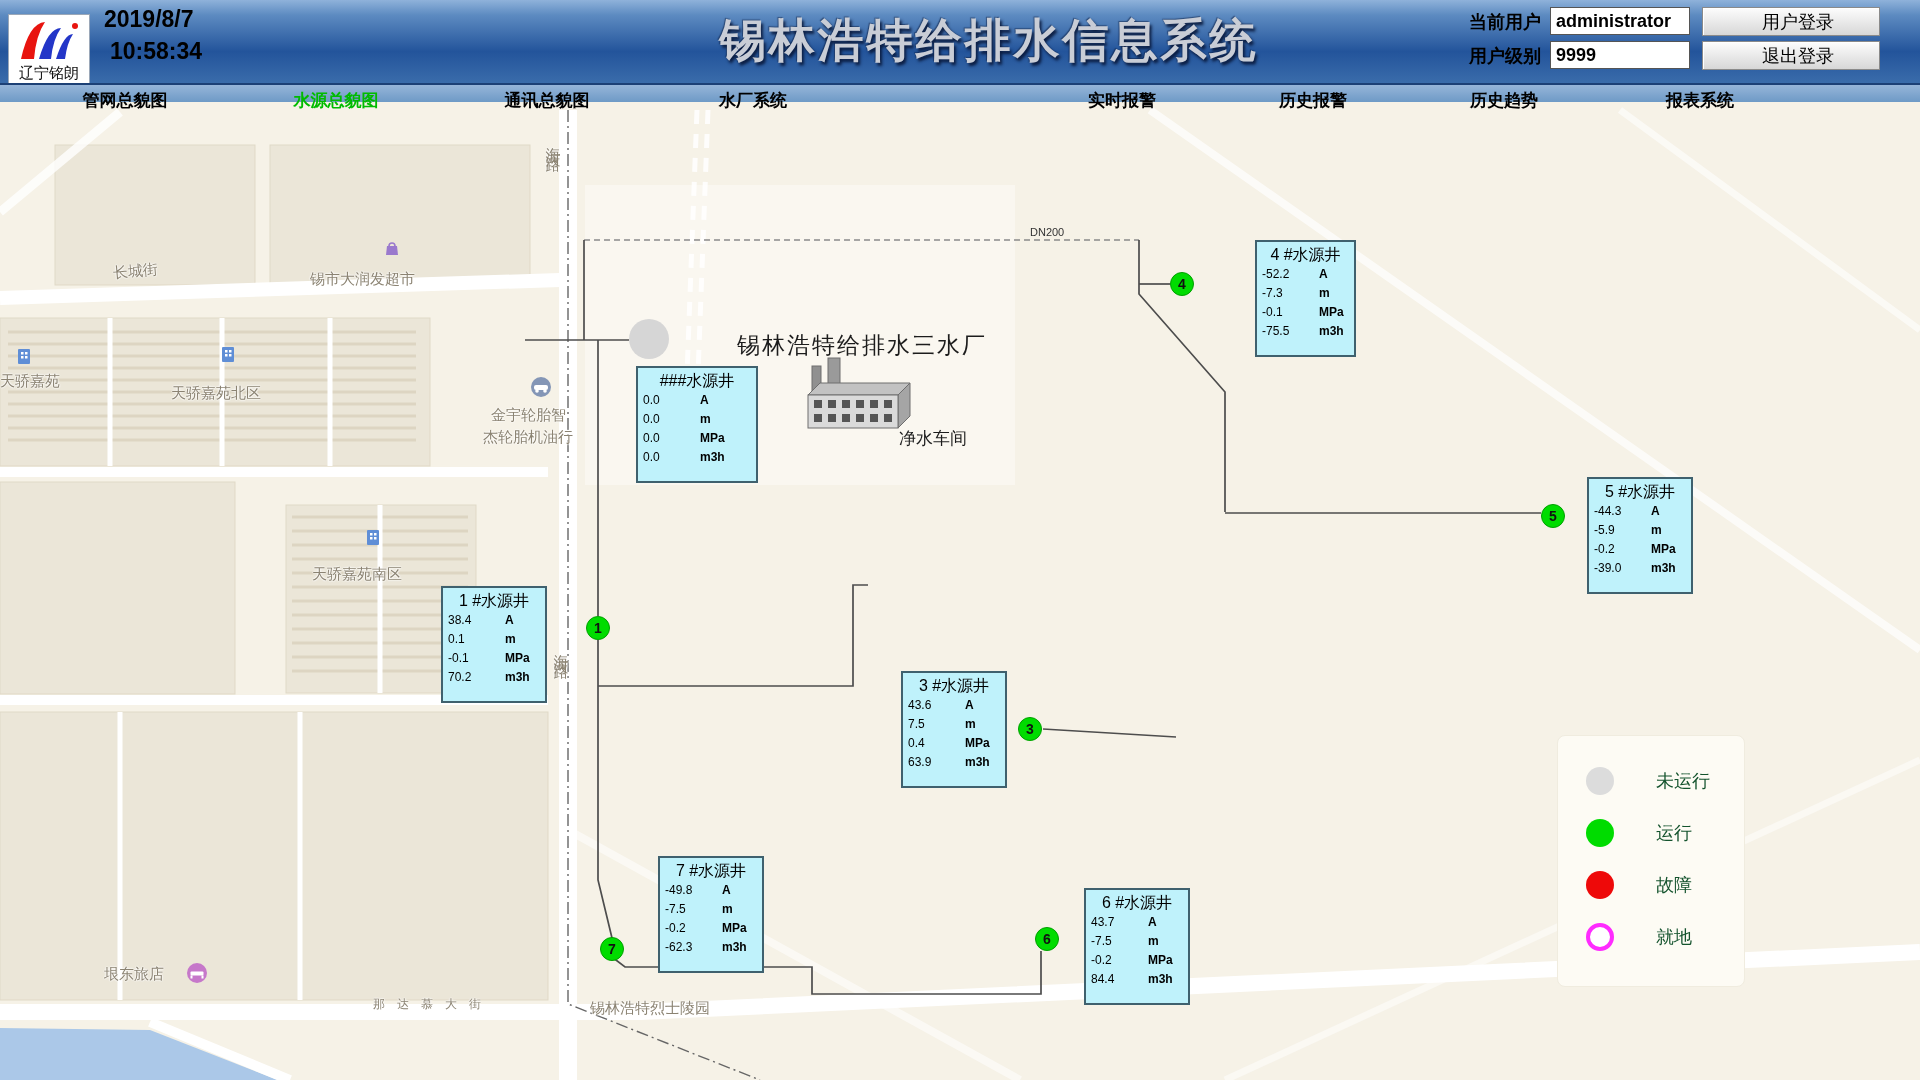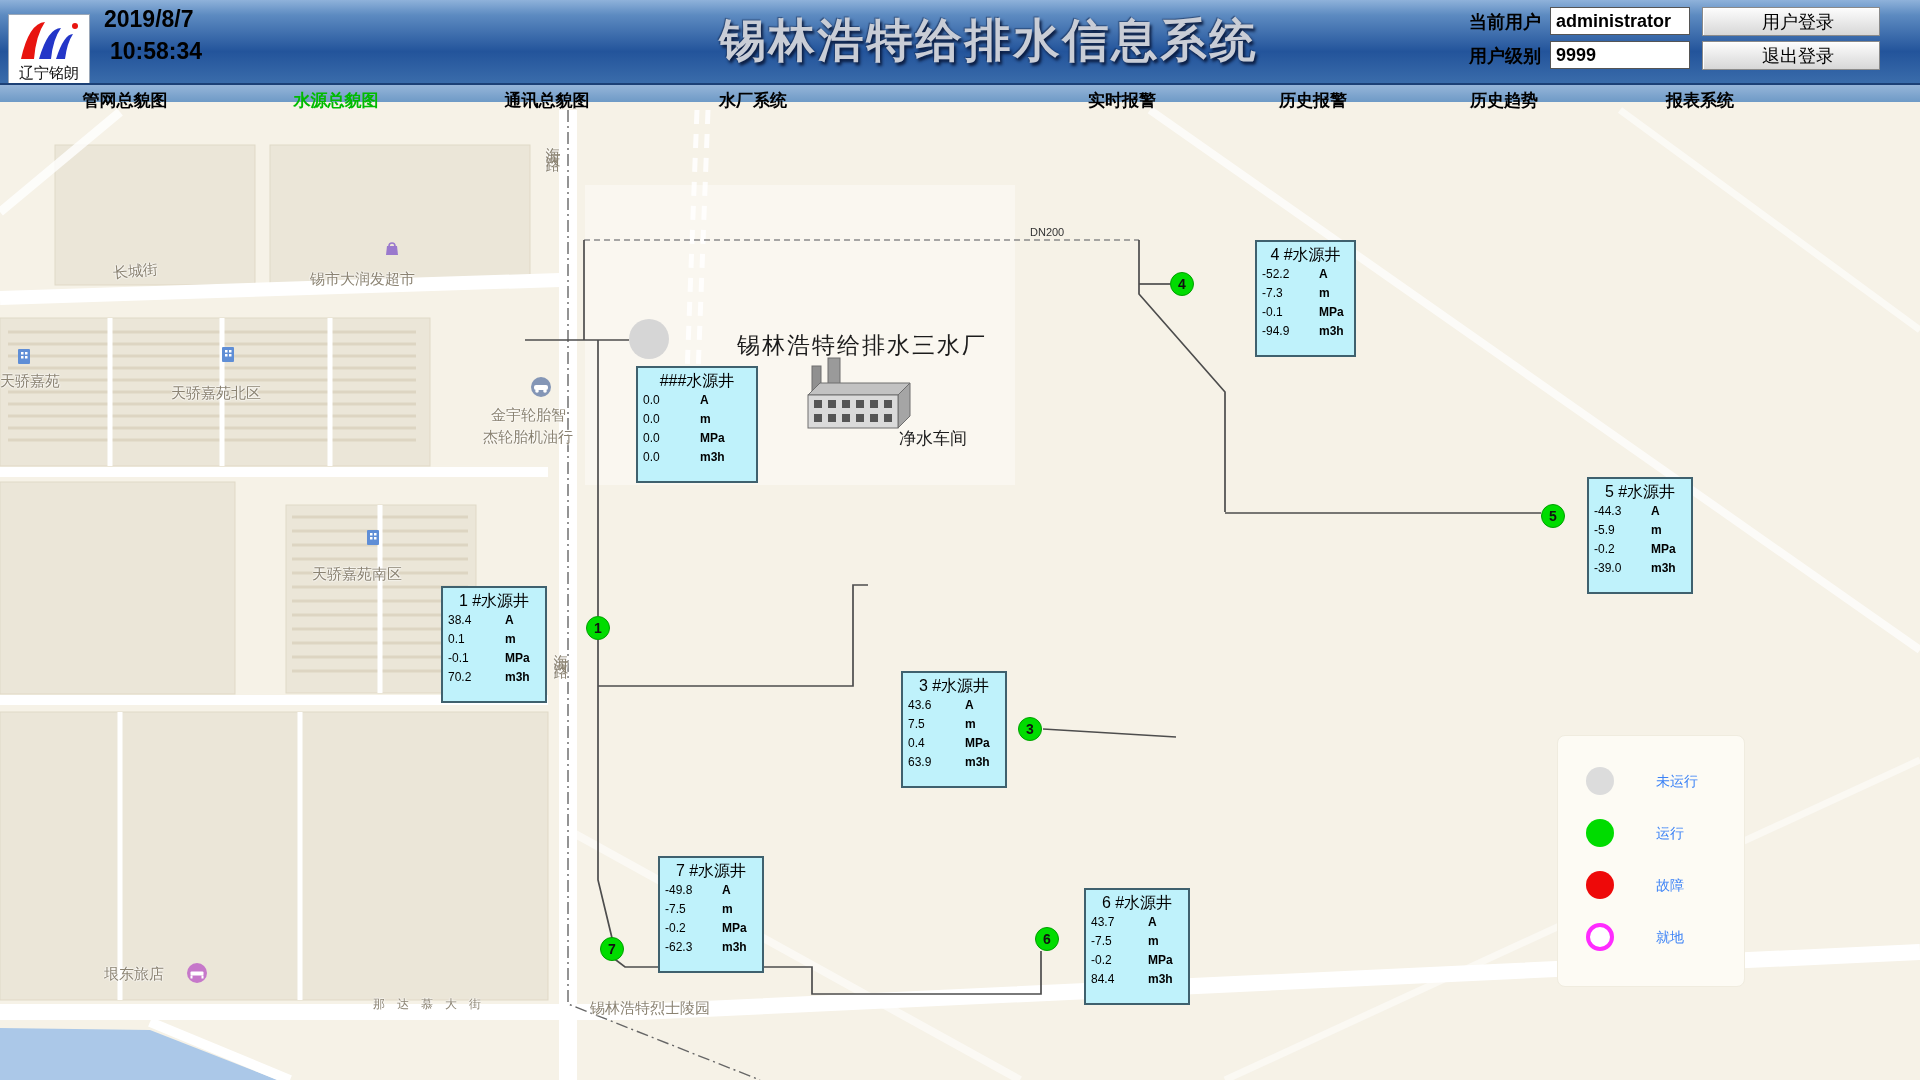--- a/index.html
+++ b/index.html
@@ -56,21 +56,21 @@
   .wb-title{text-align:center;font-size:16px;height:21px;line-height:21px;white-space:nowrap;}
   .wb-row{display:flex;height:19px;line-height:19px;font-size:12px;padding:0 5px;white-space:nowrap;}
   .wb-val{width:57px;}
   .wb-unit{font-weight:bold;}
 
   
   .legend{position:absolute;left:1557px;top:735px;width:186px;height:250px;z-index:4;
           background:#fdfbf4;border:1px solid #f0ecdf;border-radius:8px;}
   .lg-row{position:absolute;left:0;width:100%;height:28px;}
   .lg-dot{position:absolute;left:28px;top:0;width:28px;height:28px;border-radius:50%;box-sizing:border-box;}
-  .lg-label{position:absolute;left:98px;top:0;font-size:14px;color:#3b82f6;line-height:28px;white-space:nowrap;}
+  .lg-label{position:absolute;left:98px;top:0;font-size:18px;color:#14532d;line-height:28px;white-space:nowrap;}
   .lg-unrun{background:#dcdcdc;}
   .lg-run{background:#00dc00;}
   .lg-fault{background:#ee0909;}
   .lg-local{background:#fff;border:4px solid #ff2bff;}
 </style>
 </head>
 <body>
 
 <div class="screen">
 
@@ -310,21 +310,21 @@
       </div>
     <div class="wb-row">
         <span class="wb-val">-7.3</span>
         <span class="wb-unit">m</span>
       </div>
     <div class="wb-row">
         <span class="wb-val">-0.1</span>
         <span class="wb-unit">MPa</span>
       </div>
     <div class="wb-row">
-        <span class="wb-val">-94.9</span>
+        <span class="wb-val">-75.5</span>
         <span class="wb-unit">m3h</span>
       </div>
   </div>
   <div class="wellbox" style="left:1587px;top:477px;">
     <div class="wb-title">5 #水源井</div>
     <div class="wb-row">
         <span class="wb-val">-44.3</span>
         <span class="wb-unit">A</span>
       </div>
     <div class="wb-row">

